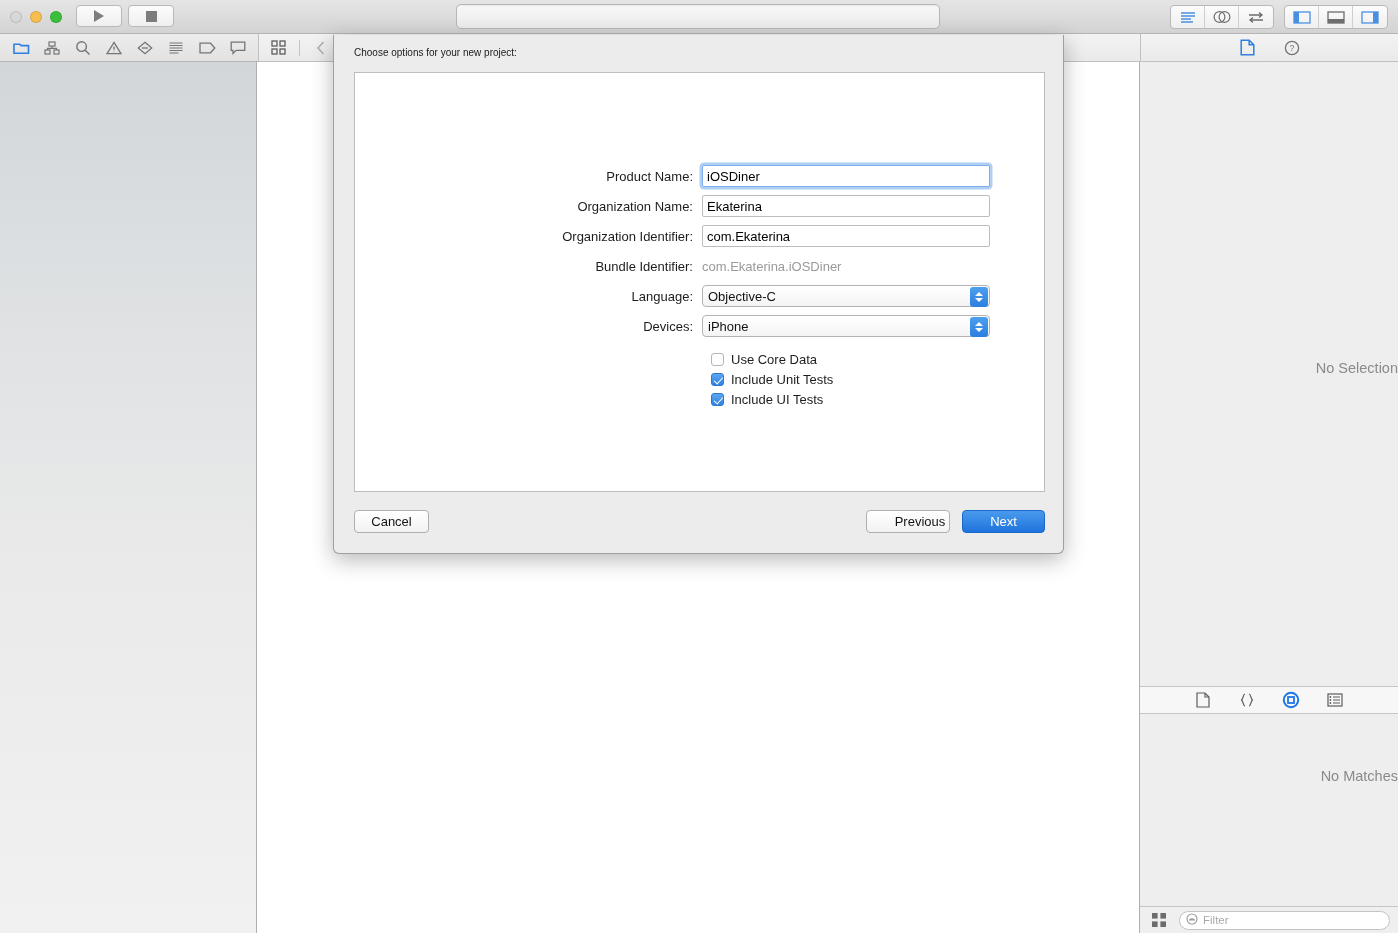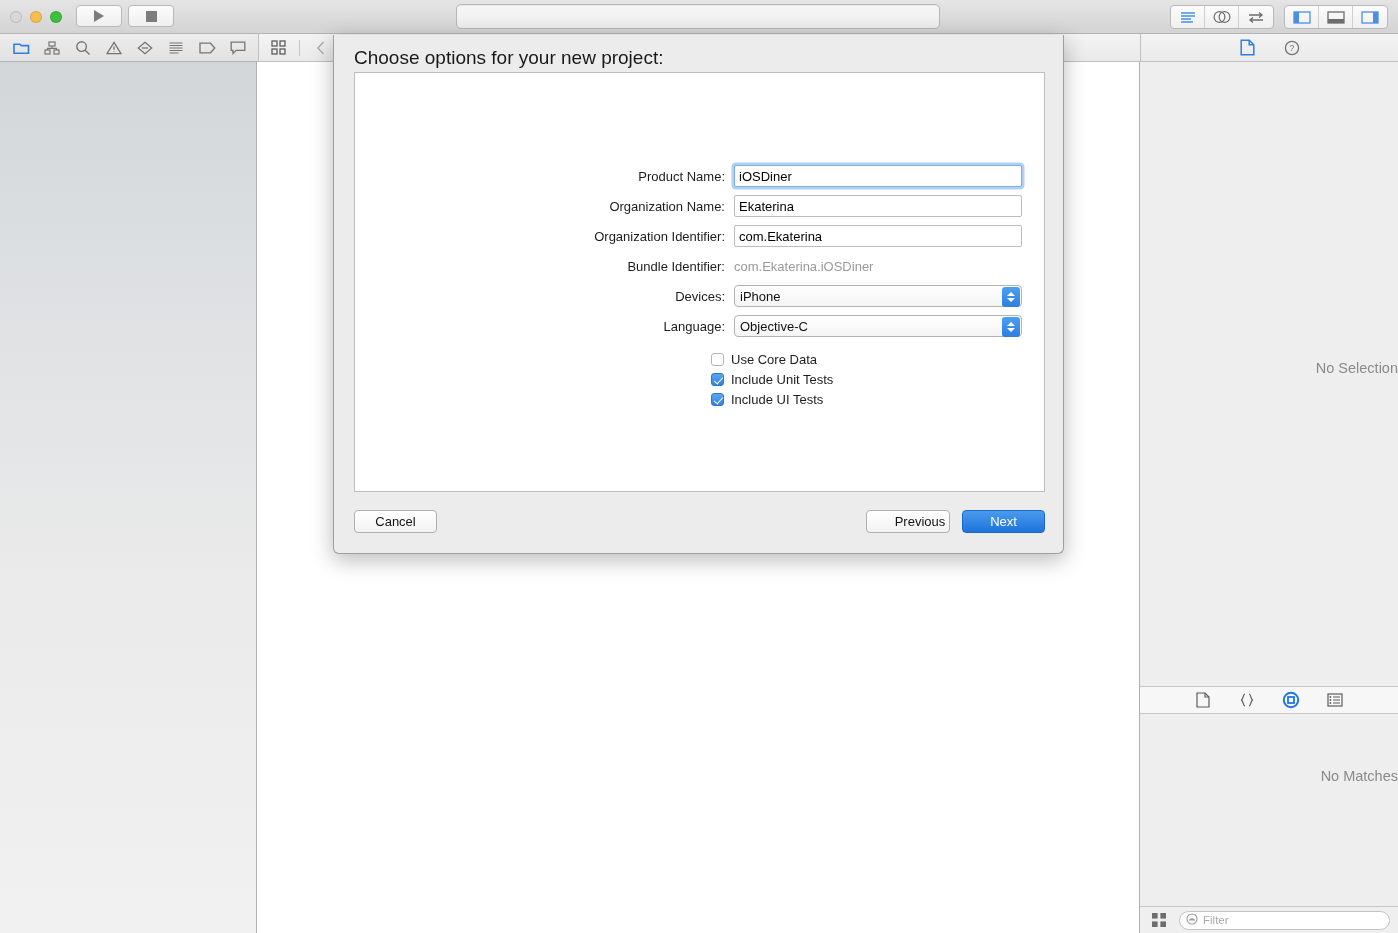--- a/index.html
+++ b/index.html
@@ -106,28 +106,28 @@
   }
 
   
   .sheet {
     position: absolute; left: 333px; top: 35px; width: 731px; height: 519px;
     background: #ececec;
     border: 1px solid #9f9f9f; border-top: none;
     border-radius: 0 0 6px 6px;
     box-shadow: 0 6px 22px rgba(0,0,0,.28);
   }
-  .sheet-title { position: absolute; left: 20px; top: 12px; font-size: 19px; color: #1a1a1a; }
+  .sheet-title { position: absolute; left: 20px; top: 12px; font-size: 10px; color: #1a1a1a; }
   .sheet-body {
     position: absolute; left: 20px; top: 37px; width: 691px; height: 420px;
     background: #ffffff; border: 1px solid #bdbdbd;
   }
 
   .form { position: absolute; left: 0; top: 92px; width: 691px; }
-  .frow { display: flex; align-items: center; margin-bottom: 8px; height: 22px; margin-left: 32px; }
+  .frow { display: flex; align-items: center; margin-bottom: 8px; height: 22px; }
   .flabel { width: 347px; text-align: right; padding-right: 9px; font-size: 13px; color: #1d1d1d; }
   .finput {
     width: 288px; height: 22px; border: 1px solid #bcbcbc; border-radius: 2px;
     background: #fff; font-size: 13px; color: #000; padding: 0 4px;
     font-family: "Liberation Sans", sans-serif; outline: none;
   }
   .finput.focused { border: 1px solid #7eaeea; box-shadow: 0 0 0 2.5px rgba(110,168,236,.55); }
   .fstatic { font-size: 13px; color: #9a9a9a; }
 
   .popup {
@@ -167,21 +167,21 @@
     height: 23px; border-radius: 4px; font-size: 13px;
     background: linear-gradient(to bottom,#ffffff,#f2f2f2);
     border: 1px solid #b0b0b0; color: #141414;
     display: inline-flex; align-items: center; justify-content: center;
     font-family: "Liberation Sans", sans-serif; cursor: default;
   }
   .btn.primary {
     background: linear-gradient(to bottom,#4a9bec,#1e73dd);
     border: 1px solid #1a68c9; color: #fff;
   }
-  .btn-cancel { position: absolute; left: 0; top: 0; width: 83px; text-align: right; }
+  .btn-cancel { position: absolute; left: 0; top: 0; width: 75px; text-align: right; }
   .btn-prev { position: absolute; right: 95px; top: 0; width: 84px; padding-left: 24px; }
   .btn-next { position: absolute; right: 0; top: 0; width: 83px; }
 </style>
 </head>
 <body>
 
 <div id="app">
 
   <div class="titlebar">
     <div class="traffic">
@@ -431,35 +431,35 @@
         <div class="frow">
           <div class="flabel">Organization Identifier:</div>
           <input class="finput" type="text" value="com.Ekaterina" style="">
         </div>
 
         <div class="frow">
           <div class="flabel">Bundle Identifier:</div>
           <div class="fstatic">com.Ekaterina.iOSDiner</div>
         </div>
 
-        <div class="frow" style="margin-top:4px;">
-          <div class="flabel">Devices:</div>
+        <div class="frow" style="margin-top:6px;">
+          <div class="flabel">Language:</div>
           <div class="popup">
-            <span>iPhone</span>
+            <span>Objective-C</span>
             <span class="stepper">
               <span class="chev-up"></span>
               <span class="chev-dn"></span>
             </span>
           </div>
         </div>
 
-        <div class="frow" style="margin-top:6px;">
-          <div class="flabel">Language:</div>
+        <div class="frow" style="margin-top:4px;">
+          <div class="flabel">Devices:</div>
           <div class="popup">
-            <span>Objective-C</span>
+            <span>iPhone</span>
             <span class="stepper">
               <span class="chev-up"></span>
               <span class="chev-dn"></span>
             </span>
           </div>
         </div>
 
         <div class="checks">
           <div class="crow">
             <span class="cbox"></span>

